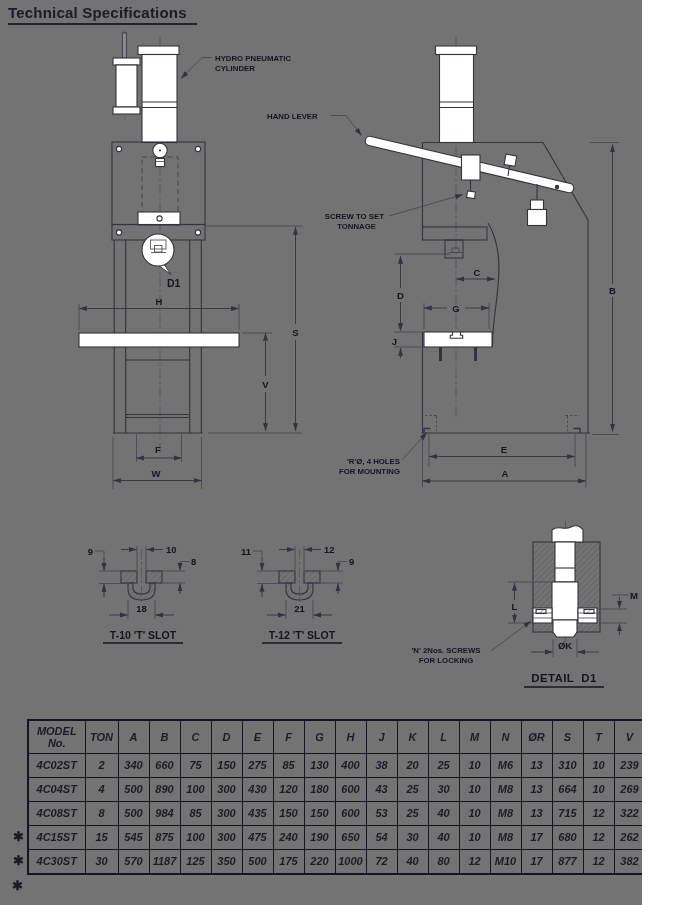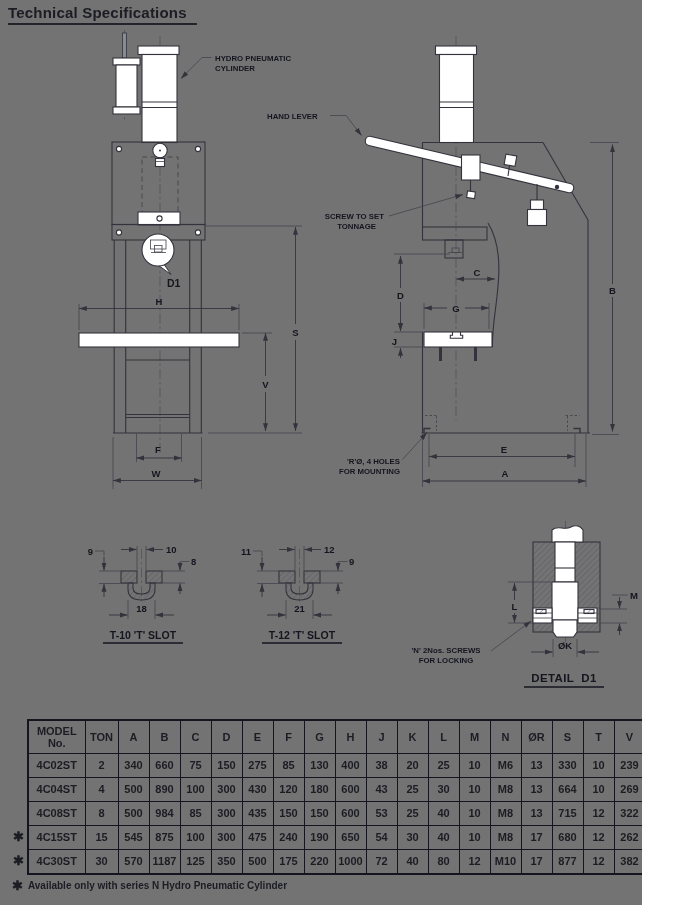--- a/index.html
+++ b/index.html
@@ -19,21 +19,21 @@
   .dim  { stroke:#33333d; stroke-width:.9; fill:none; }
   .cl   { stroke:#55555f; stroke-width:.85; fill:none; stroke-dasharray:10 3 2.5 3; }
   .hid  { stroke:#44444e; stroke-width:.9; fill:none; stroke-dasharray:5 3.5; }
   .wf   { fill:#fff; stroke:#33333d; stroke-width:1.1; }
   .hf   { fill:url(#hatch); stroke:#33333d; stroke-width:1.1; }
   .table-zone { position:absolute; left:10px; top:719px; display:flex; }
   .stars { width:17px; }
   .stars .sh { height:33px; }
   .stars .sr { height:24px; display:flex; align-items:center; justify-content:center;
                font-weight:bold; font-size:13px; }
-  table.spec { border-collapse:collapse; table-layout:fixed; width:650px; border:2.2px solid #15151f; }
+  table.spec { border-collapse:collapse; table-layout:fixed; width:650px; border:2.2px solid #15151f;font-style:italic; }
   table.spec th, table.spec td { border:1.4px solid #15151f; text-align:center; vertical-align:middle;
                padding:0 1px; font-size:11px; font-weight:bold; line-height:1.1; }
   table.spec thead th { height:32px; }
   table.spec td { height:23px; }
   .footnote { position:absolute; left:12px; top:879px; display:flex; align-items:center; gap:5px;
               font-size:10px; font-weight:bold; }
   .footnote .fstar { font-size:13px; line-height:1; }
 </style>
 </head>
 <body>
@@ -373,21 +373,21 @@
             <td>275</td>
             <td>85</td>
             <td>130</td>
             <td>400</td>
             <td>38</td>
             <td>20</td>
             <td>25</td>
             <td>10</td>
             <td>M6</td>
             <td>13</td>
-            <td>330</td>
+            <td>310</td>
             <td>10</td>
             <td>239</td>
             <td>180</td>
           </tr>
           <tr>
             <td>4C04ST</td>
             <td>4</td>
             <td>500</td>
             <td>890</td>
             <td>100</td>
@@ -472,16 +472,15 @@
             <td>12</td>
             <td>382</td>
             <td>340</td>
           </tr>
         </tbody>
     </table>
   </div>
 
   <div class="footnote">
     <span class="fstar">✱</span>
-    <span>Available only with series  N  Hydro Pneumatic Cylinder</span>
   </div>
 
 </div>
 
 </body></html>

